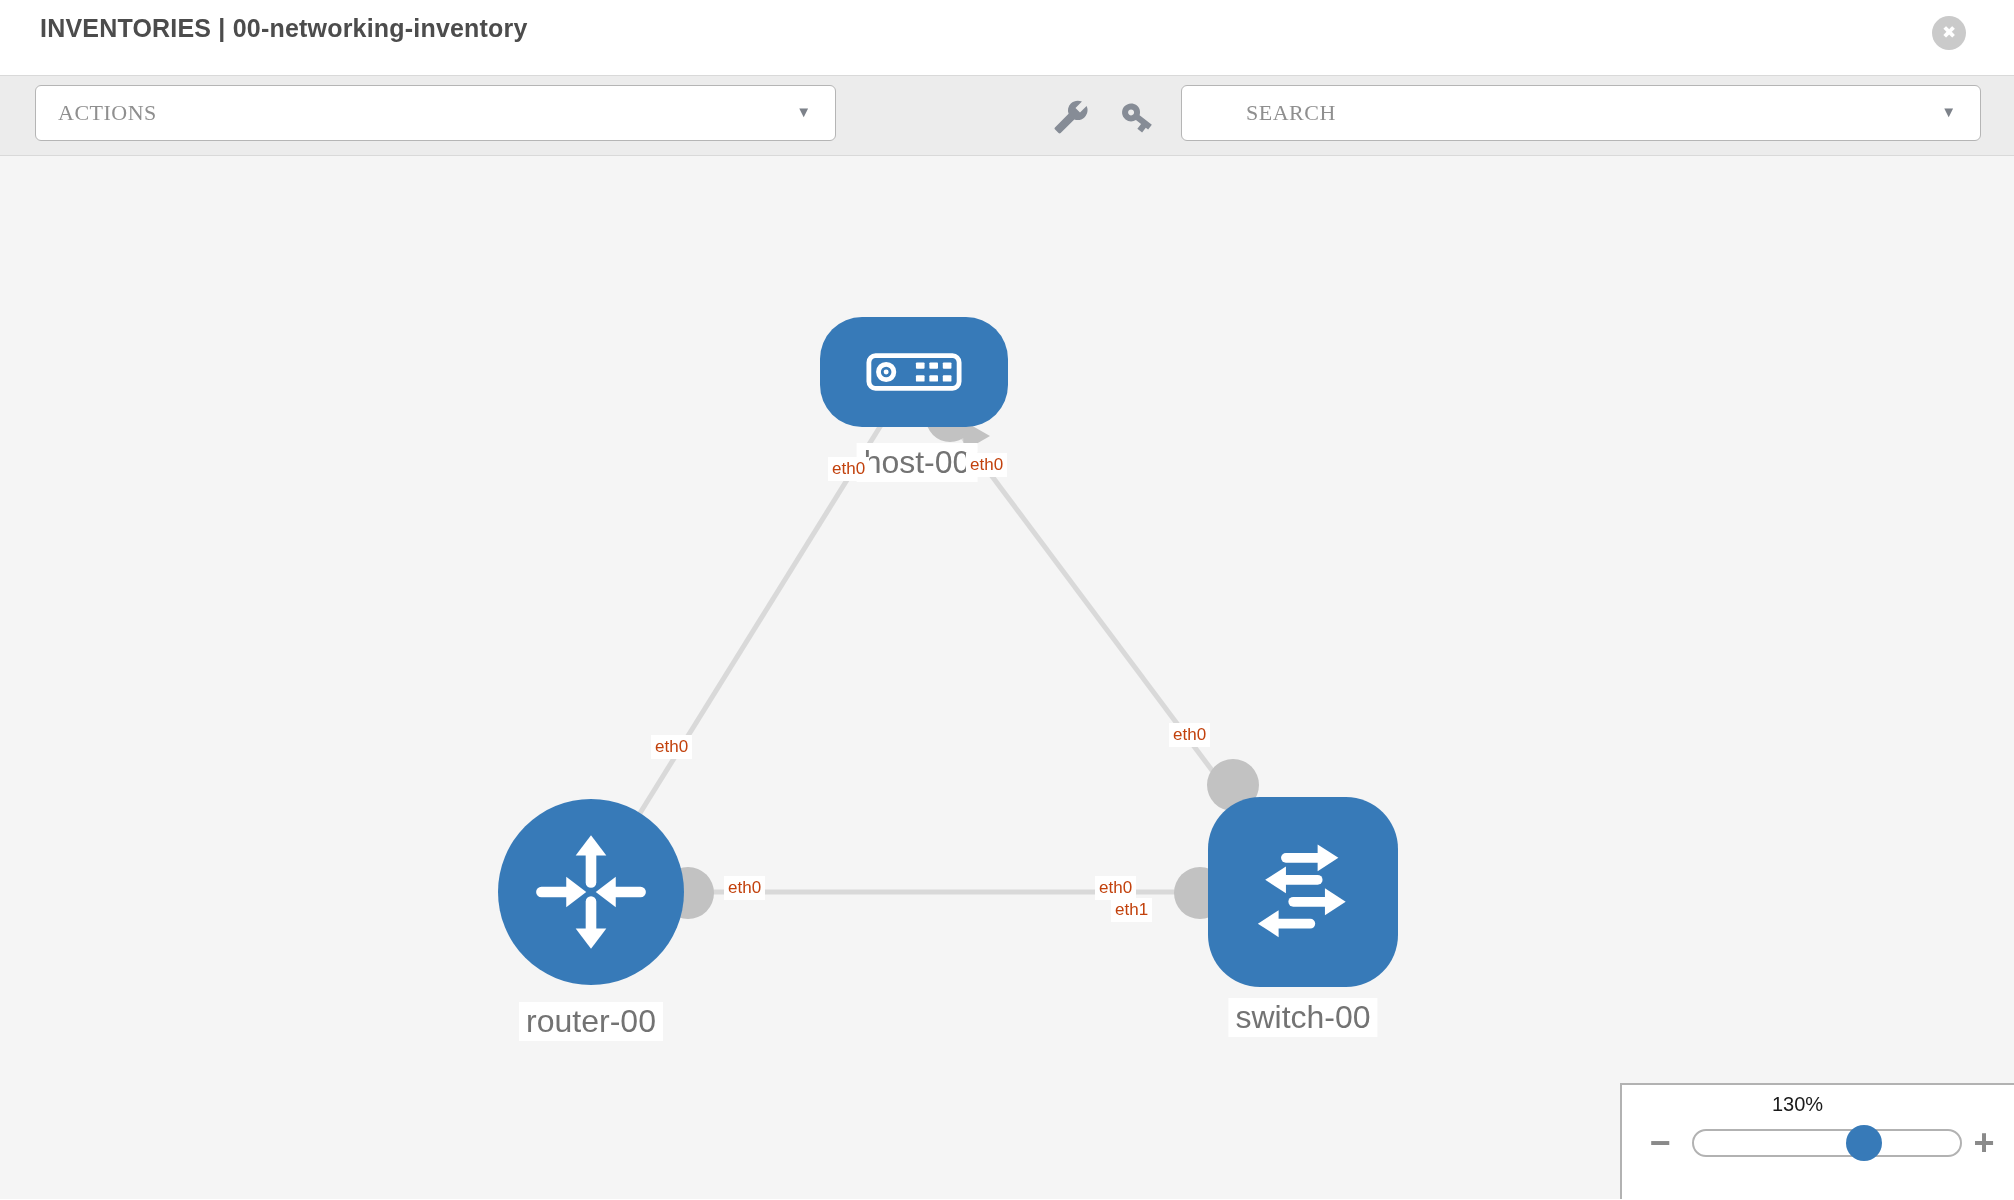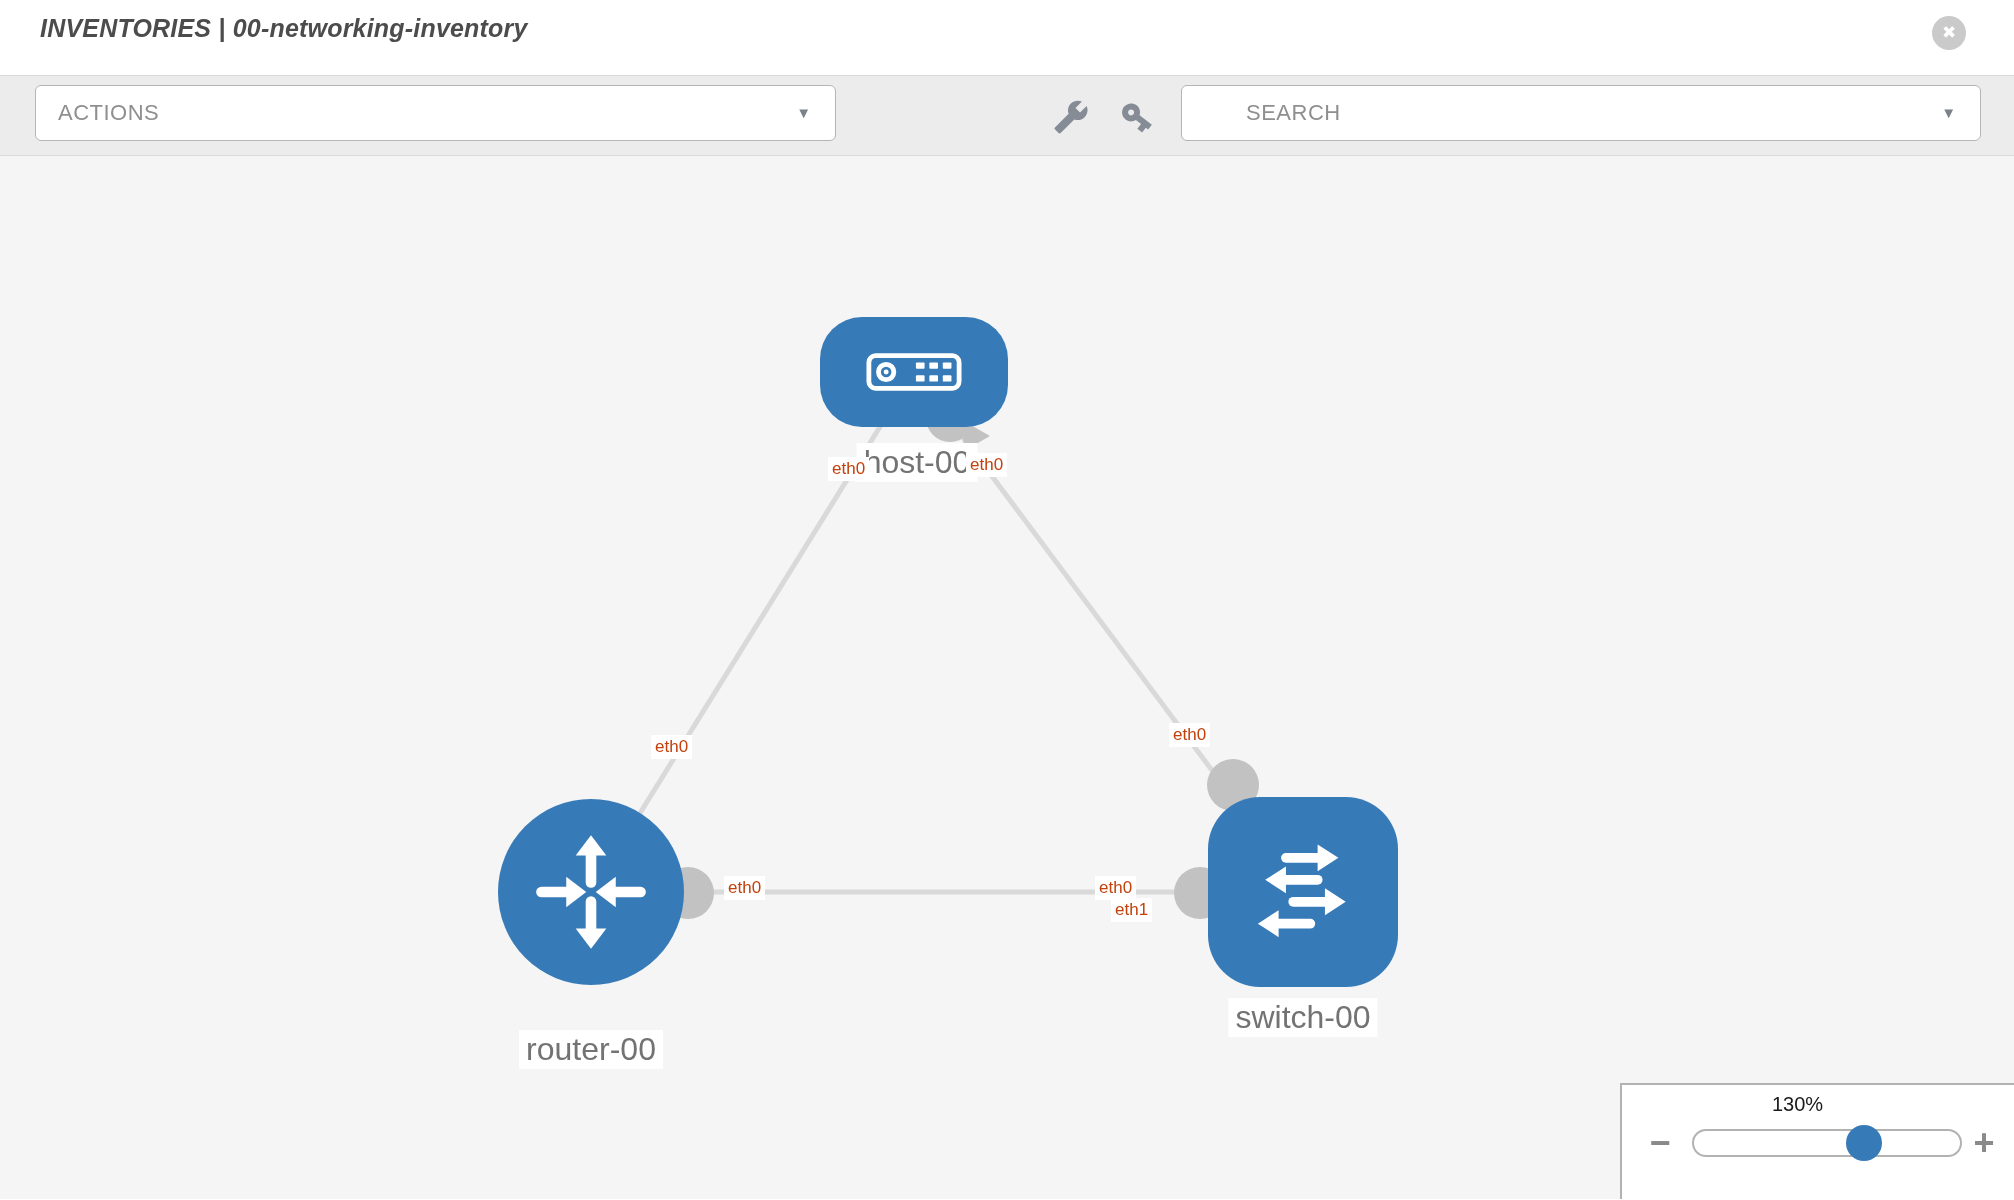--- a/index.html
+++ b/index.html
@@ -1,29 +1,29 @@
 <!DOCTYPE html>
 <html><head>
 <meta charset="utf-8">
 <style>
   * { margin:0; padding:0; box-sizing:border-box; }
   html,body { width:2014px; height:1200px; overflow:hidden; background:#fff;
     font-family:"Liberation Sans","DejaVu Sans",sans-serif; }
 
   
   .header { position:relative; width:100%; height:75px; background:#ffffff; }
-  .page-title { position:absolute; left:40px; top:14px; font-size:25px; font-weight:bold; color:#4c4c4c; letter-spacing:0.2px;font-style:italic; }
+  .page-title { position:absolute; left:40px; top:14px; font-size:25px; font-weight:bold; color:#4c4c4c; letter-spacing:0.2px; }
   .close-btn { position:absolute; right:48px; top:16px; width:34px; height:34px; border-radius:50%;
     background:#cacaca; color:#ffffff; font-size:17px; font-weight:bold; text-align:center; line-height:34px; cursor:pointer; }
 
   
   .toolbar { position:relative; width:100%; height:81px; background:#ececec;
     border-top:1px solid #d9d9d9; border-bottom:1px solid #d9d9d9; }
   .select-box { position:absolute; top:9px; height:56px; background:#ffffff;
-    border:1px solid #b5b5b5; border-radius:6px; display:flex; align-items:center; cursor:pointer; }
+    border:1px solid #b5b5b5; border-radius:6px; display:flex; align-items:center; cursor:pointer;font-family:Liberation Serif, serif; }
   .select-box .sel-label { margin-left:22px; font-size:22px; color:#8f8f8f; letter-spacing:0.5px; }
   .select-box .caret { position:absolute; right:24px; top:50%; transform:translateY(-54%);
     font-size:15px; color:#7d828a; }
   .actions-box { left:35px; width:801px; }
   .search-box  { left:1181px; width:800px;padding-left:42px; }
   .tool-icon-btn { position:absolute; top:19px; width:46px; height:44px; display:flex;
     align-items:center; justify-content:center; cursor:pointer; }
   .wrench-pos { left:1048px; }
   .key-pos { left:1114px; }
   .tool-icon-btn svg { fill:#868c96; }
@@ -33,21 +33,21 @@
   .topology-svg { position:absolute; left:0; top:0; }
 
   .node { position:absolute; background:#377ab8; display:flex; align-items:center; justify-content:center; cursor:pointer; }
   .node-host   { left:820px;  top:161px; width:188px; height:110px; border-radius:42px; }
   .node-router { left:498px;  top:643px; width:186px; height:186px; border-radius:50%; }
   .node-switch { left:1208px; top:641px; width:190px; height:190px; border-radius:52px; }
 
   .node-label { position:absolute; transform:translateX(-50%); background:#ffffff; color:#737373;
     font-size:32px; padding:1px 7px; white-space:nowrap; }
   .lbl-host   { left:917px;  top:287px; }
-  .lbl-router { left:591px;  top:874px; }
+  .lbl-router { left:591px;  top:846px; }
   .lbl-switch { left:1303px; top:842px; }
 
   .iface-label { position:absolute; background:#ffffff; color:#c2410c; font-size:17px;
     padding:2px 4px; white-space:nowrap; }
   .if-a-host   { left:828px;  top:301px; }
   .if-a-router { left:651px;  top:579px; }
   .if-b-host   { left:966px;  top:297px; }
   .if-b-switch { left:1169px; top:567px; }
   .if-c-router { left:724px;  top:720px; }
   .if-c-sw-under { left:1095px; top:720px; z-index:1; }

